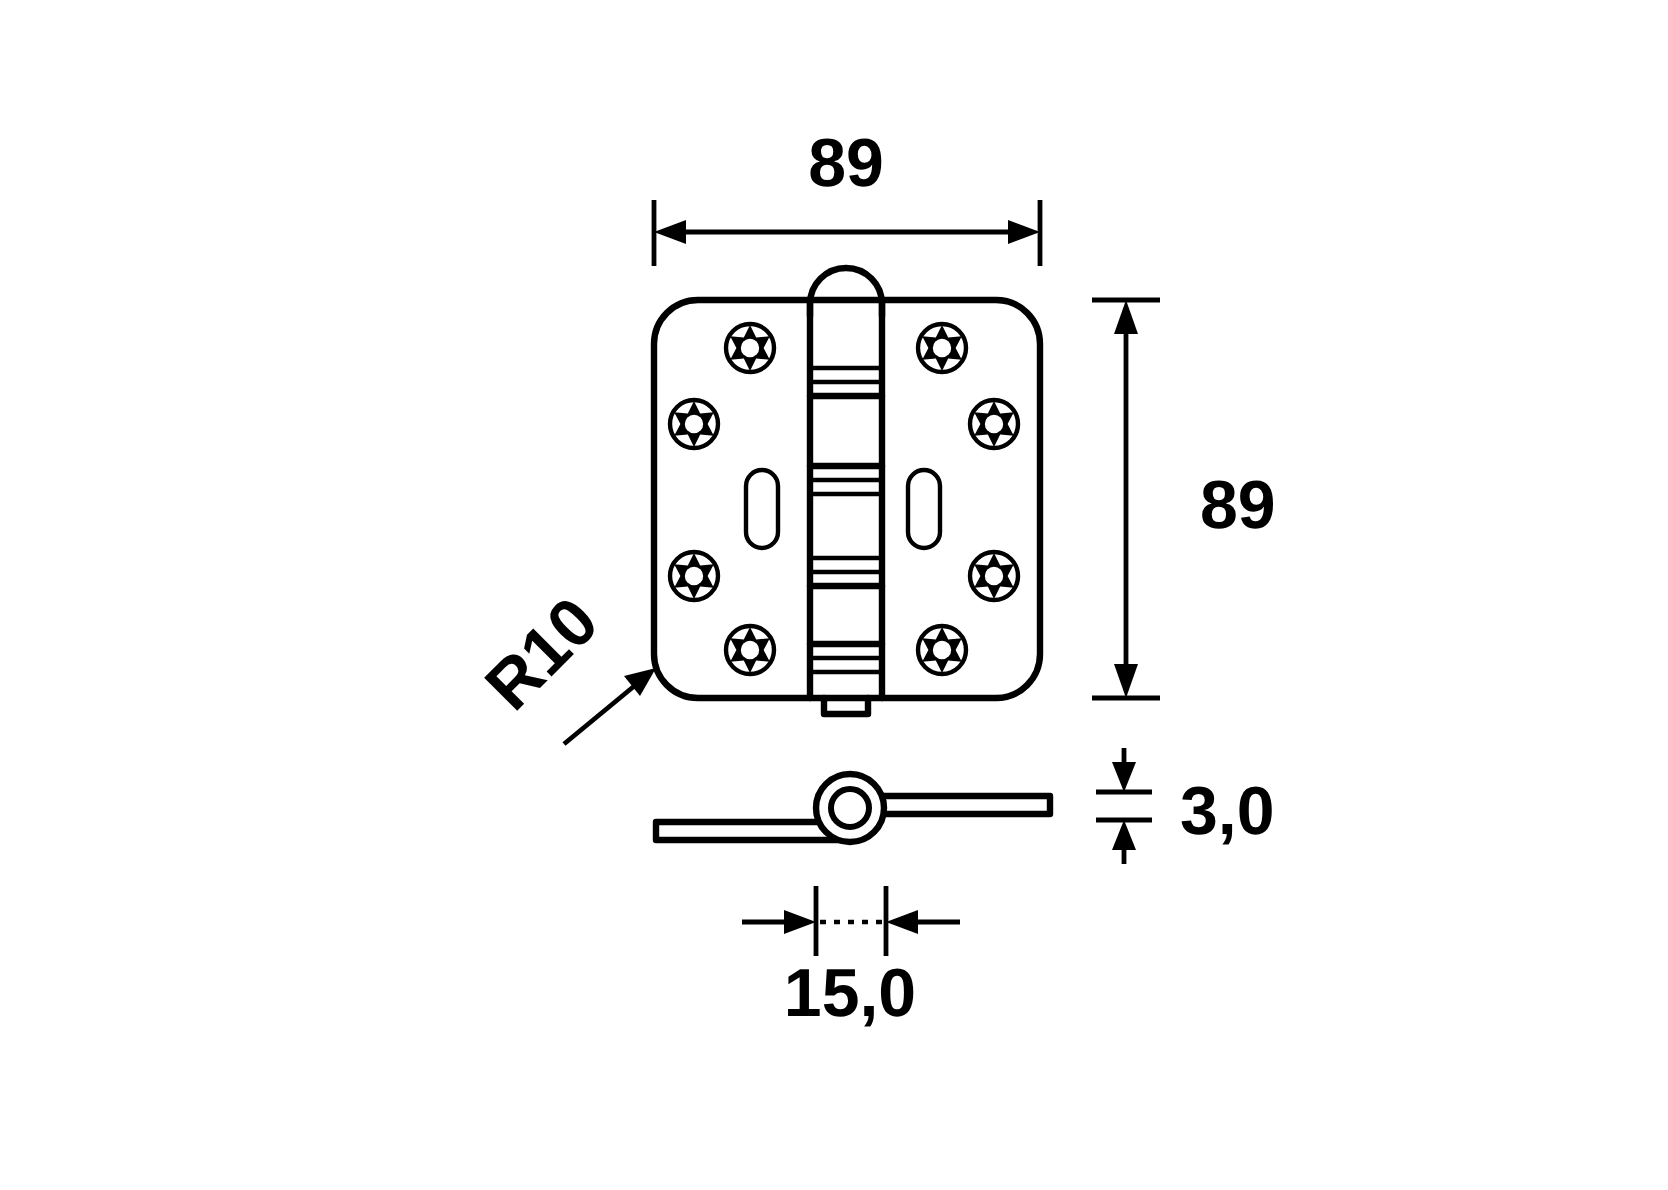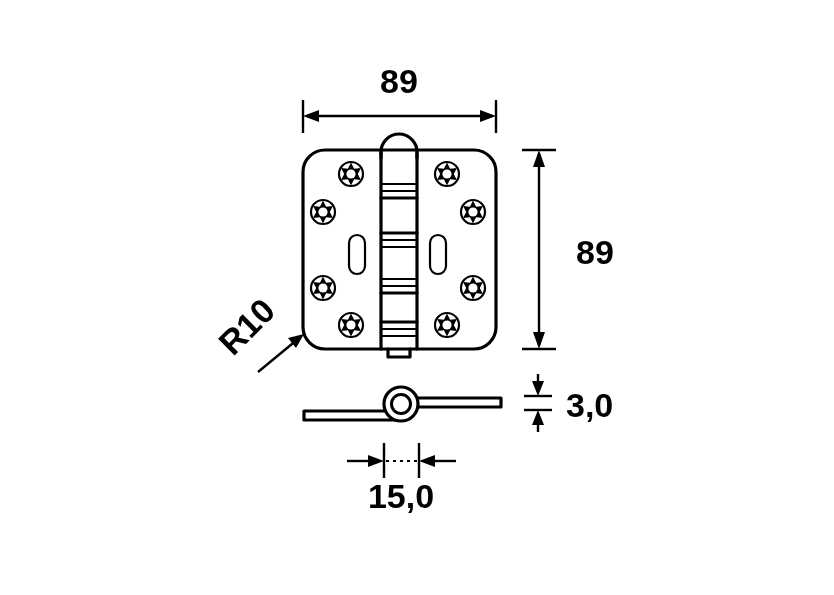--- a/index.html
+++ b/index.html
@@ -11,20 +11,21 @@
     width: 834px;
     height: 595px;
     overflow: hidden;
     font-family: "Liberation Sans", sans-serif;
   }
   #drawing-root {
     position: relative;
     width: 767px;
     height: 595px;
     background: #ffffff;
+    padding-left: 24px;
   }
   svg#technical-drawing {
     display: block;
     width: 834px;
     height: 595px;
     background: #ffffff;
   }
   .dim-text {
     font-family: "Liberation Sans", sans-serif;
     font-weight: bold;

